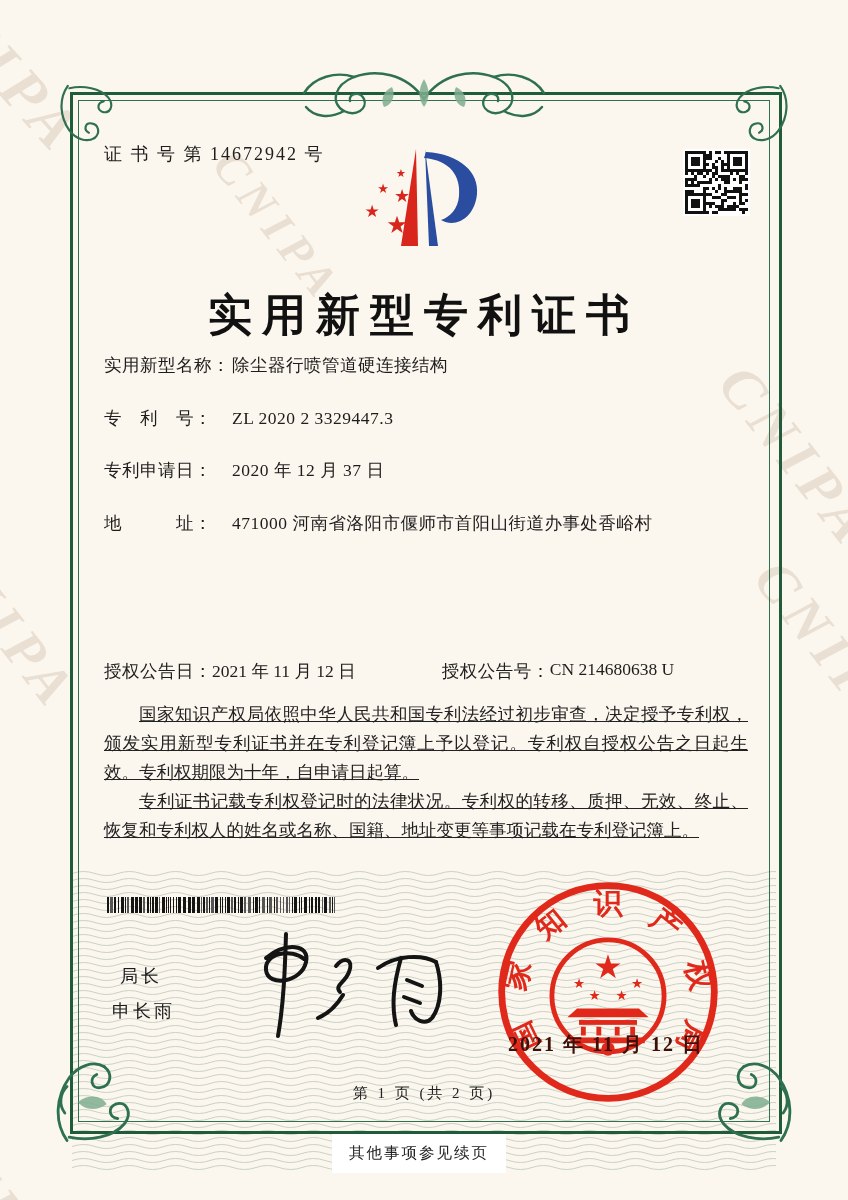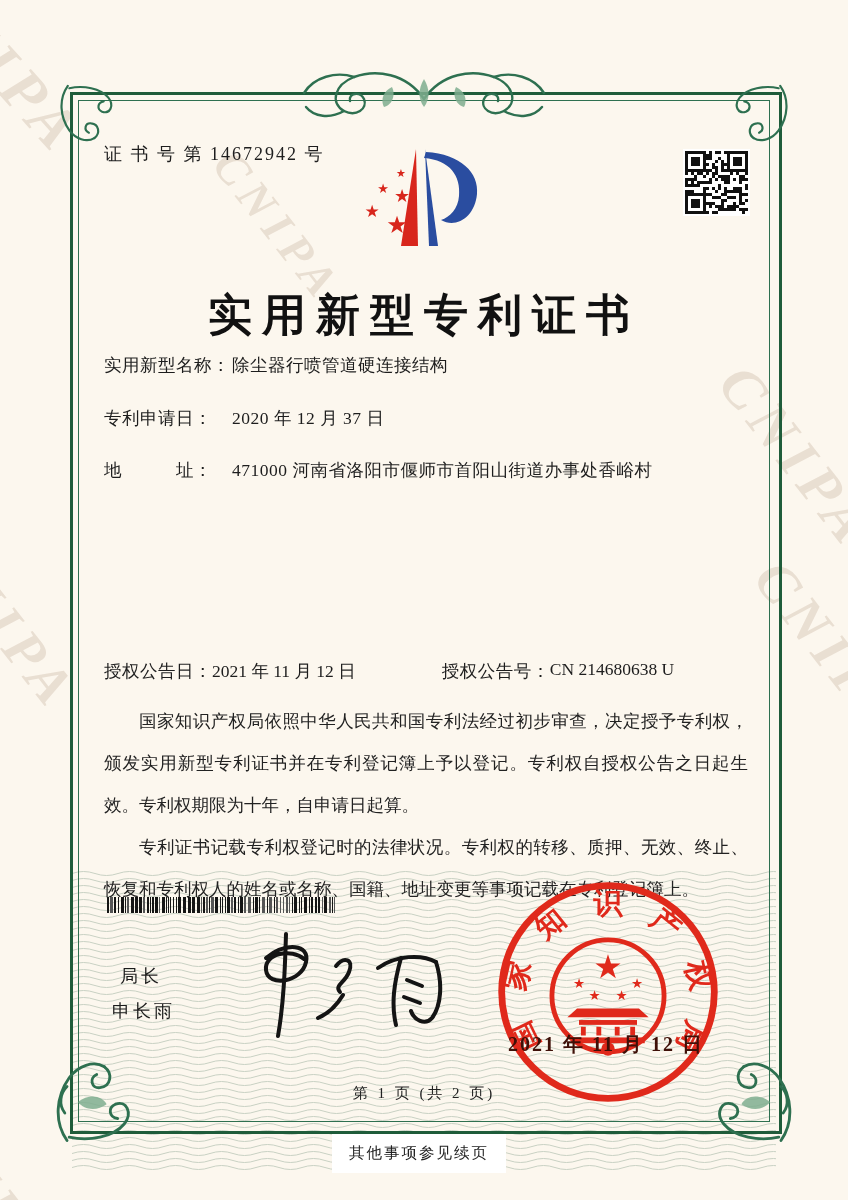--- a/index.html
+++ b/index.html
@@ -43,21 +43,21 @@
   .flabel{flex:0 0 128px; letter-spacing:0.5px;}
   .fvalue{flex:1; letter-spacing:0.5px;}
   .grant-row{
     position:absolute; left:104px; top:659px; width:650px; font-size:17.5px; color:#1d1d1d;
     display:flex;
   }
   .grant-row .glabel{letter-spacing:0.5px;}
   .grant-row .gv1{margin-right:86px;}
   .body-text{
     position:absolute; left:104px; top:700px; width:644px;
-    font-size:17.5px; line-height:42px; text-align:justify; color:#222;
+    font-size:17.5px; line-height:29px; text-align:justify; color:#222;text-decoration:underline;
   }
   .body-text p{margin:0; text-indent:2em;}
   .barcode{
     position:absolute; left:107px; top:897px; width:234px; height:16px;
     font-size:0; white-space:nowrap; overflow:hidden;
   }
   .barcode span{display:inline-block; height:16px; vertical-align:top;}
   .signer-title{position:absolute; left:120px; top:964px; font-size:18px; letter-spacing:3px; color:#1b1b1b;}
   .signer-name{position:absolute; left:112px; top:999px; font-size:18px; letter-spacing:3px; color:#1b1b1b;}
   .signature{position:absolute; left:228px; top:928px;}
@@ -401,20 +401,24 @@
       </svg>
 
     <div class="title">实用新型专利证书</div>
 
     <div class="fields">
       <div class="frow">
         <span class="flabel">实用新型名称：</span>
         <span class="fvalue">除尘器行喷管道硬连接结构</span>
       </div>
       <div class="frow">
+        <span class="flabel">专　利　号：</span>
+        <span class="fvalue">ZL 2020 2 3329447.3</span>
+      </div>
+      <div class="frow">
         <span class="flabel">专利申请日：</span>
         <span class="fvalue">2020 年 12 月 37 日</span>
       </div>
       <div class="frow">
         <span class="flabel">地　　　址：</span>
         <span class="fvalue">471000  河南省洛阳市偃师市首阳山街道办事处香峪村</span>
       </div>
     </div>
 
     <div class="grant-row">

